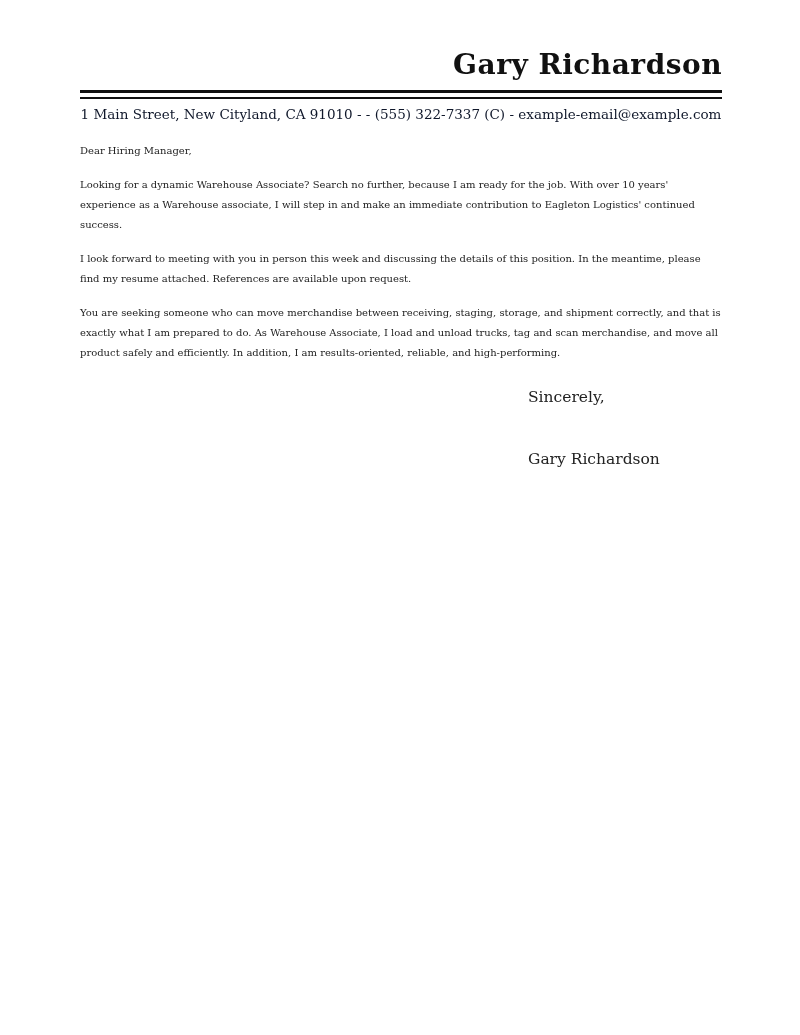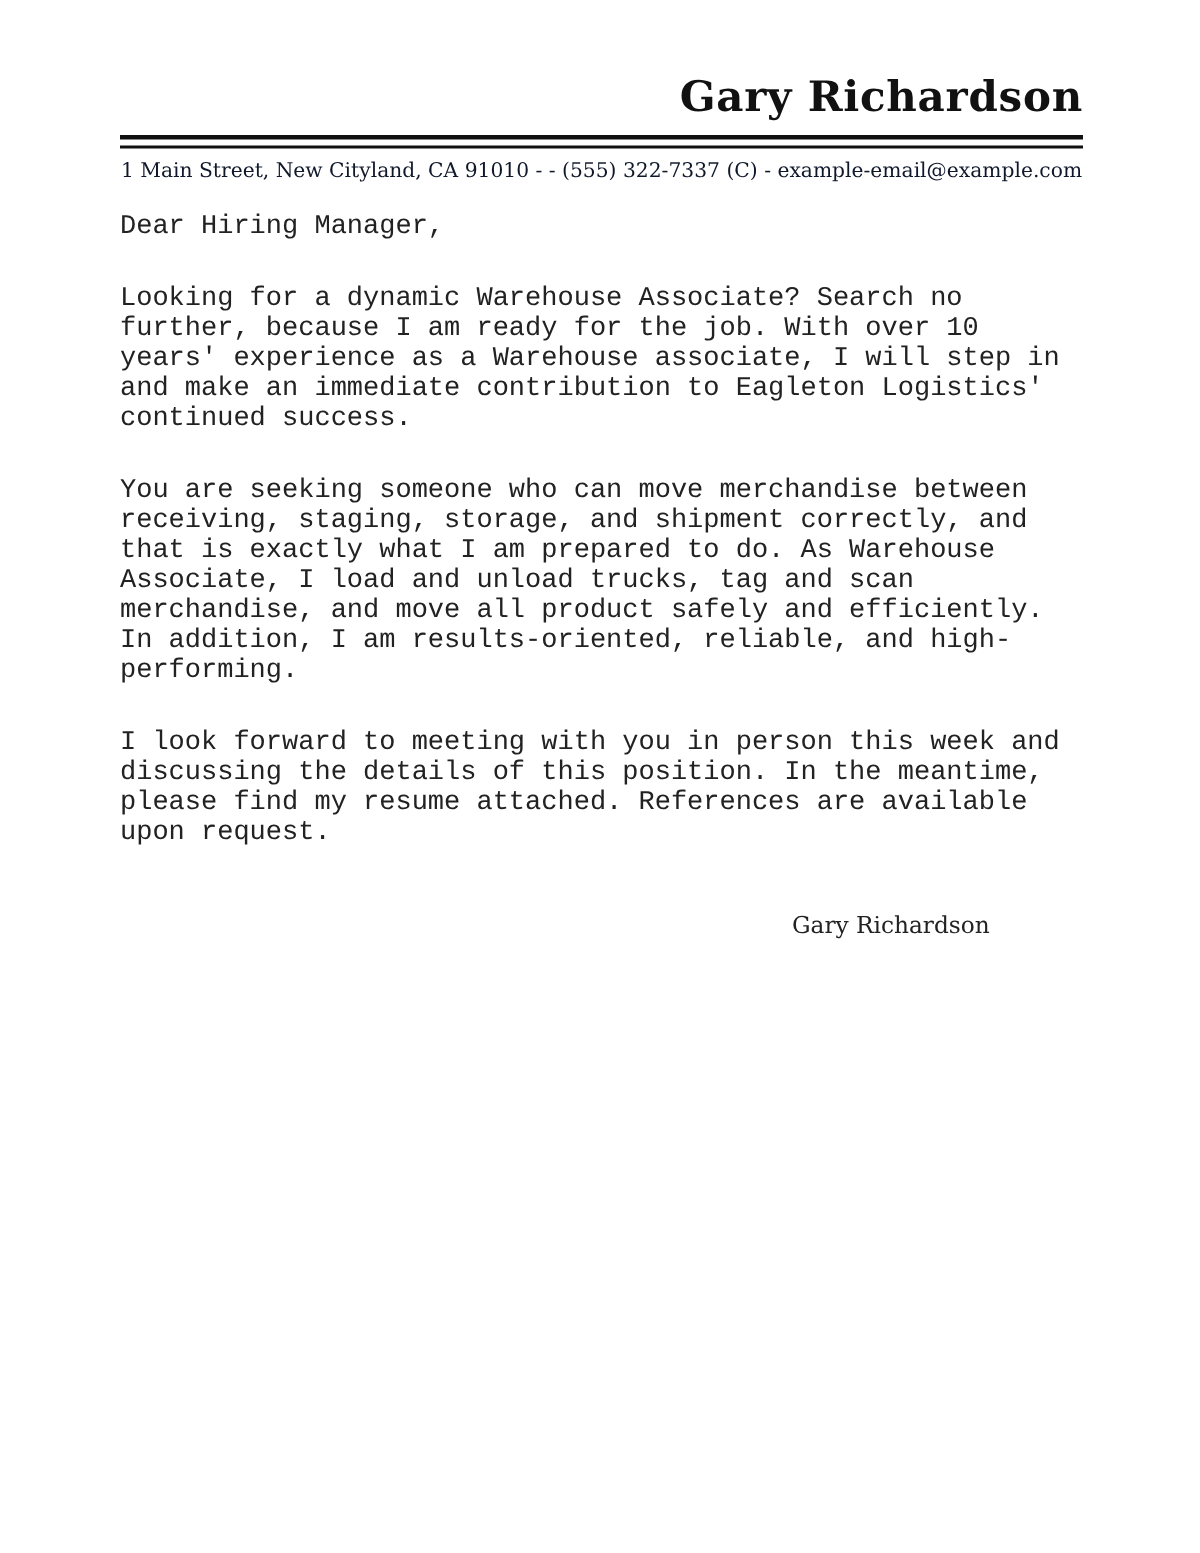--- a/index.html
+++ b/index.html
@@ -38,30 +38,29 @@
     border-bottom: 2px solid #111111;
   }
   .contact-line {
     margin-top: 6px;
     text-align: center;
     font-size: 13.5px;
     color: #0f172a;
     line-height: 1.4;
   }
   .body-text {
-    font-size: 18px;
+    font-size: 10px;
     line-height: 20px;
     color: #222222;
-    font-family: Liberation Mono, monospace;
   }
   .salutation {
     margin-top: 18px;
   }
   .paragraph {
-    margin-top: 28px;
+    margin-top: 14px;
     text-align: left;
   }
   .closing-block {
     margin-top: 24px;
     margin-left: 448px;
   }
   .closing {
     font-size: 15.5px;
     line-height: 20px;
   }
@@ -80,22 +79,23 @@
     <div class="letter-name">Gary Richardson</div>
 
     <div class="double-rule"></div>
 
     <div class="contact-line">1 Main Street, New Cityland, CA 91010 - - (555) 322-7337 (C) - example-email@example.com</div>
 
     <div class="body-text salutation">Dear Hiring Manager,</div>
 
     <div class="body-text paragraph">Looking for a dynamic Warehouse Associate? Search no further, because I am ready for the job. With over 10 years' experience as a Warehouse associate, I will step in and make an immediate contribution to Eagleton Logistics' continued success.</div>
 
+    <div class="body-text paragraph">I look forward to meeting with you in person this week and discussing the details of this position. In the meantime, please find my resume attached. References are available upon request.</div>
+
     <div class="body-text paragraph">You are seeking someone who can move merchandise between receiving, staging, storage, and shipment correctly, and that is exactly what I am prepared to do. As Warehouse Associate, I load and unload trucks, tag and scan merchandise, and move all product safely and efficiently. In addition, I am results-oriented, reliable, and high-performing.</div>
 
-    <div class="body-text paragraph">I look forward to meeting with you in person this week and discussing the details of this position. In the meantime, please find my resume attached. References are available upon request.</div>
-
     <div class="closing-block">
+      <div class="closing">Sincerely,</div>
       <div class="signature">Gary Richardson</div>
     </div>
 
   </div>
 </div>
 
 </body></html>

